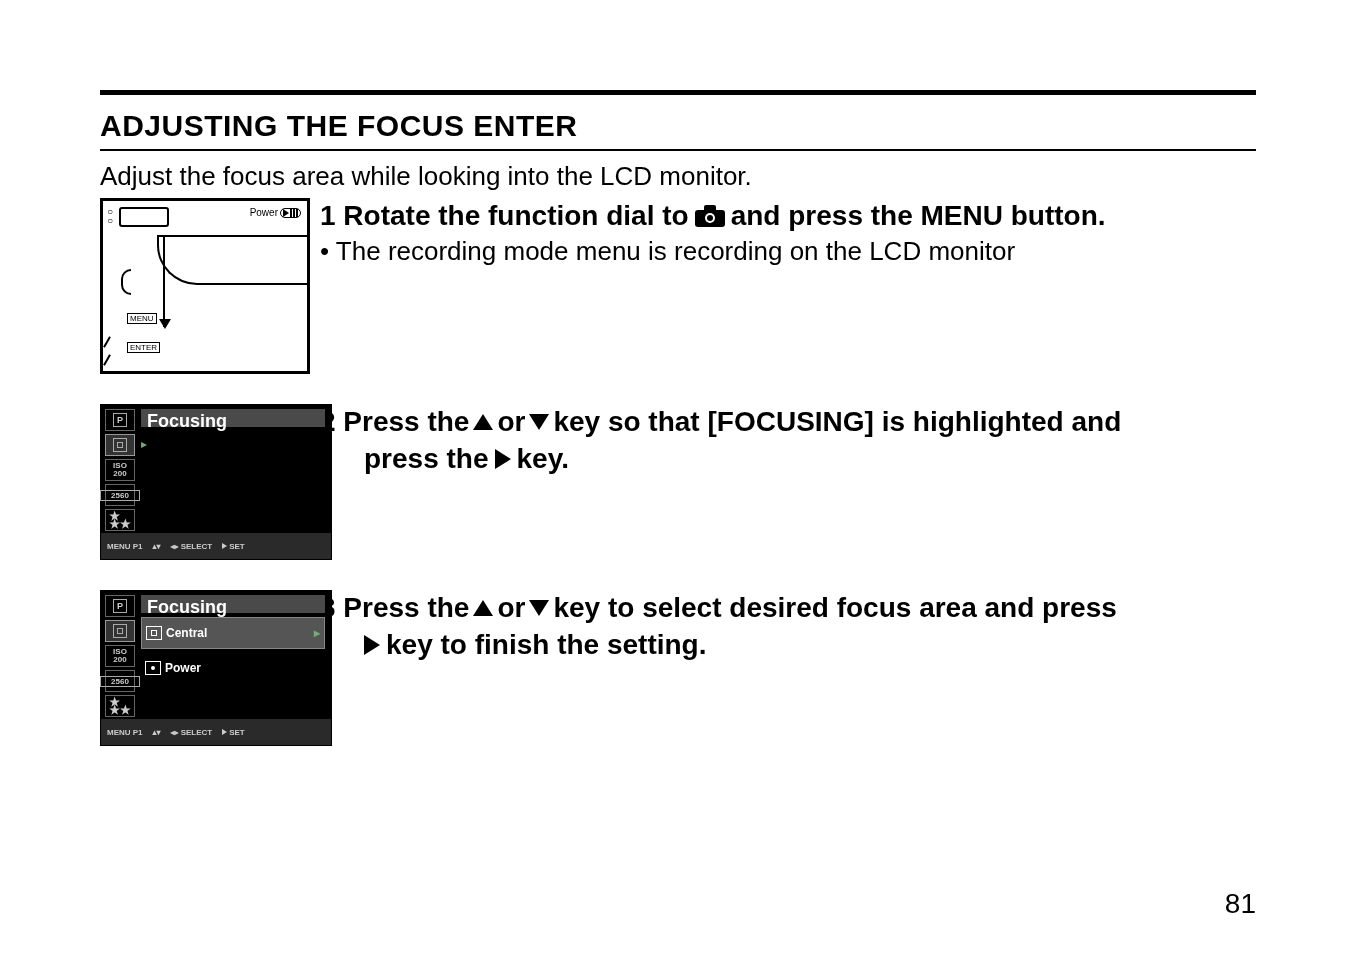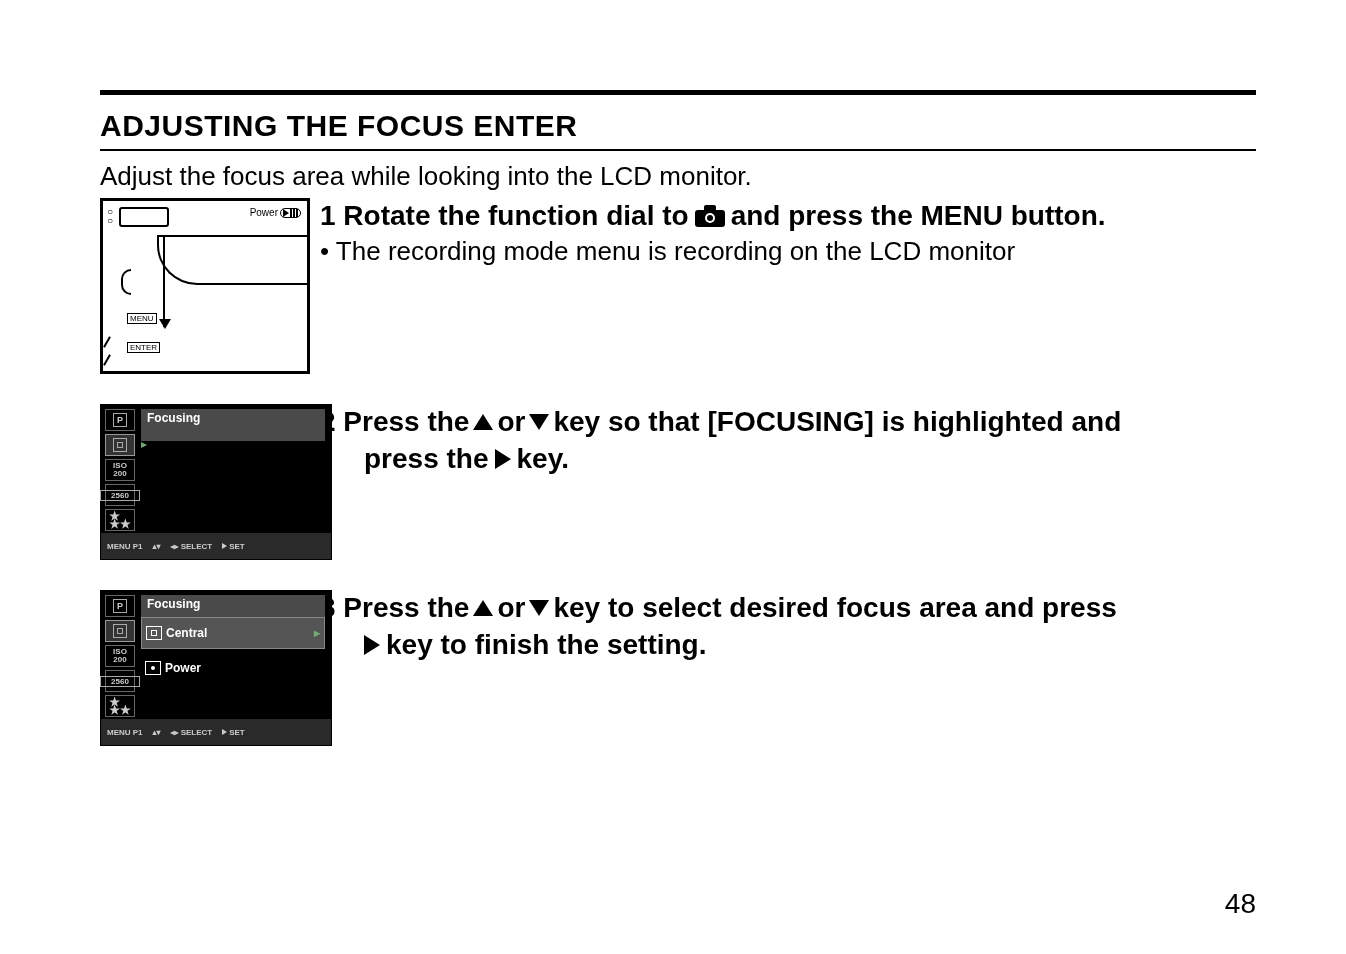--- a/index.html
+++ b/index.html
@@ -196,26 +196,26 @@
     height: 156px;
     background: #000;
     color: #fff;
     font-size: 11px;
     position: relative;
     border: 1px solid #000;
   }
   .menu-title-bar {
     position: absolute;
     top: 4px; left: 40px; right: 6px;
-    height: 32px;
+    height: 18px;
     background: #4a4a4a;
     color: #fff;
     font-weight: bold;
     padding: 2px 6px;
-    font-size: 12px;
+    font-size: 18px;
   }
   .menu-side {
     position: absolute;
     left: 4px; top: 4px; bottom: 16px;
     width: 30px;
     display: flex;
     flex-direction: column;
     gap: 3px;
   }
   .side-item {
@@ -467,13 +467,13 @@
       <span class="tri tri-down"></span>
       <span>key to select desired focus area and press</span>
     </div>
     <div class="step-sub">
       <span class="tri tri-right"></span>
       <span>key to finish the setting.</span>
     </div>
   </div>
 </div>
 
-<div class="page-num">48</div>
+<div class="page-num">81</div>
 
 </body></html>

